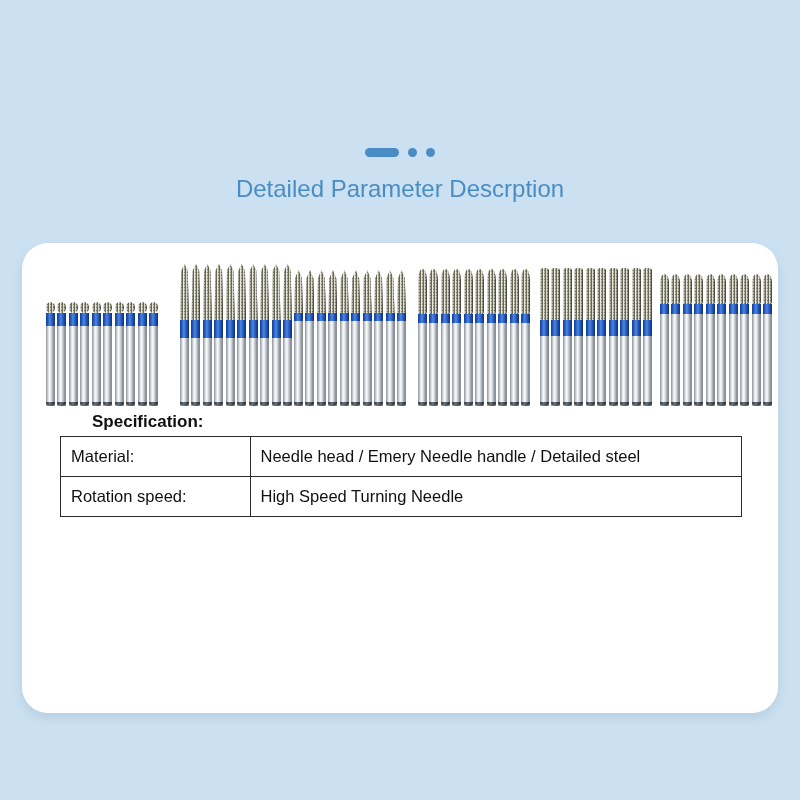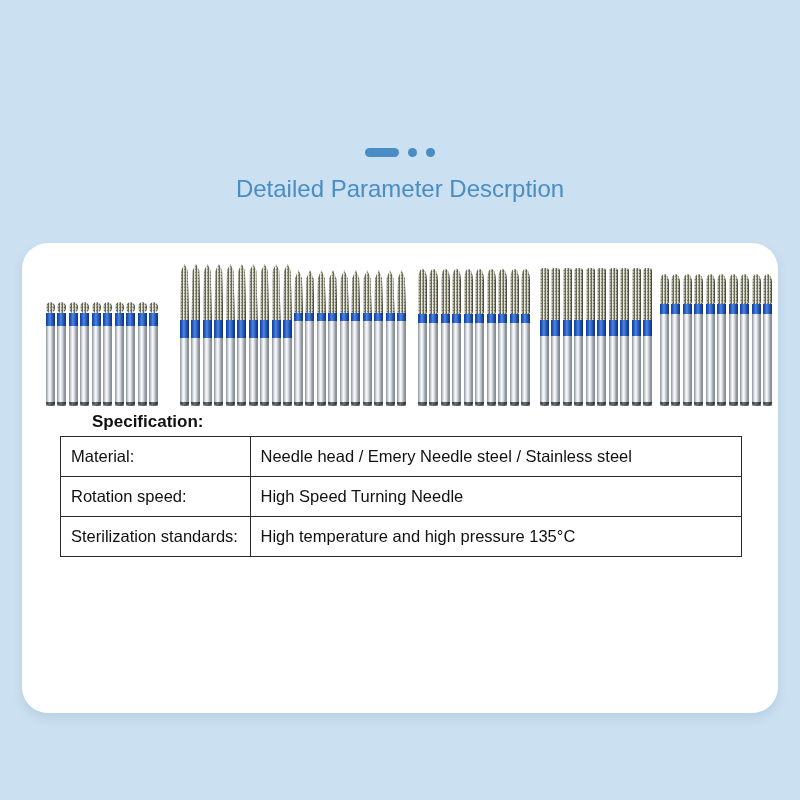--- a/index.html
+++ b/index.html
@@ -517,26 +517,22 @@
         </div>
       </div>
     </div>
 
   <div class="spec-label">Specification:</div>
 
   <table class="spec-table">
     <tbody id="spec-body">
         <tr>
           <td class="k">Material:</td>
-          <td class="v">Needle head / Emery Needle steel / Stainless steel</td>
+          <td class="v">Needle head / Emery Needle handle / Detailed steel</td>
         </tr>
         <tr>
           <td class="k">Rotation speed:</td>
           <td class="v">High Speed Turning Needle</td>
         </tr>
-        <tr>
-          <td class="k">Sterilization standards:</td>
-          <td class="v">High temperature and high pressure 135°C</td>
-        </tr>
       </tbody>
   </table>
 
 </div>
 
 </body></html>

